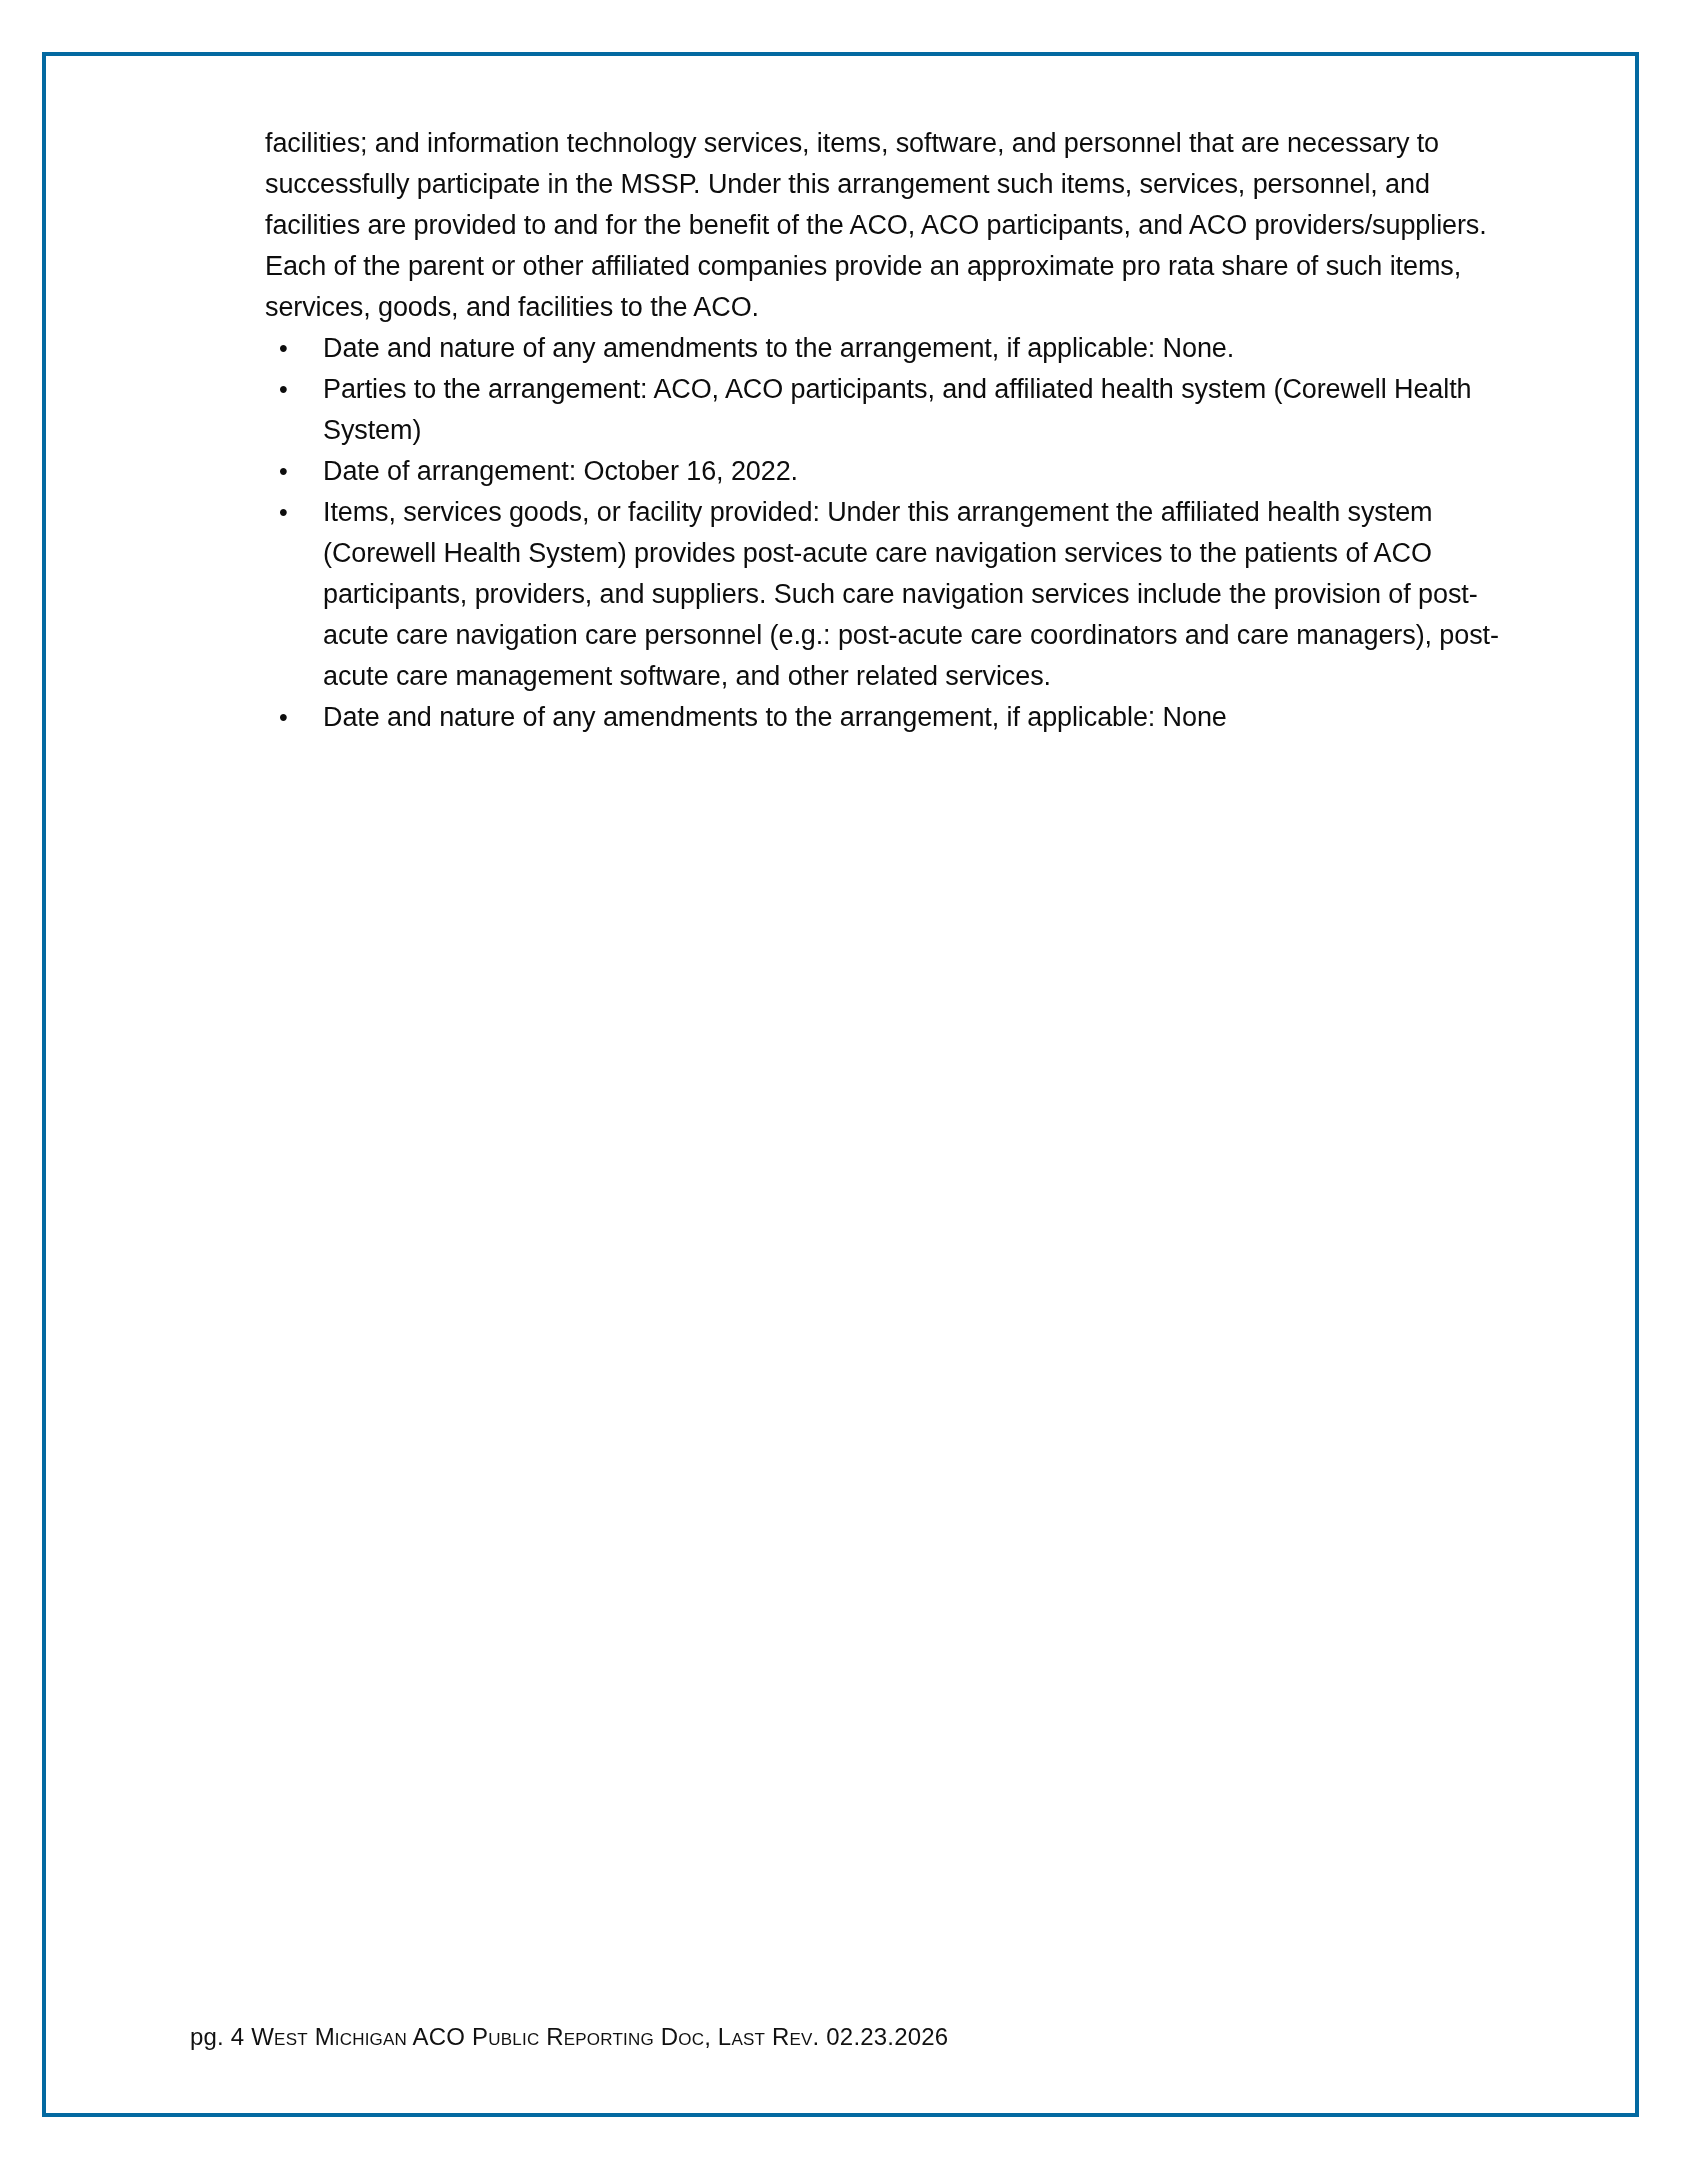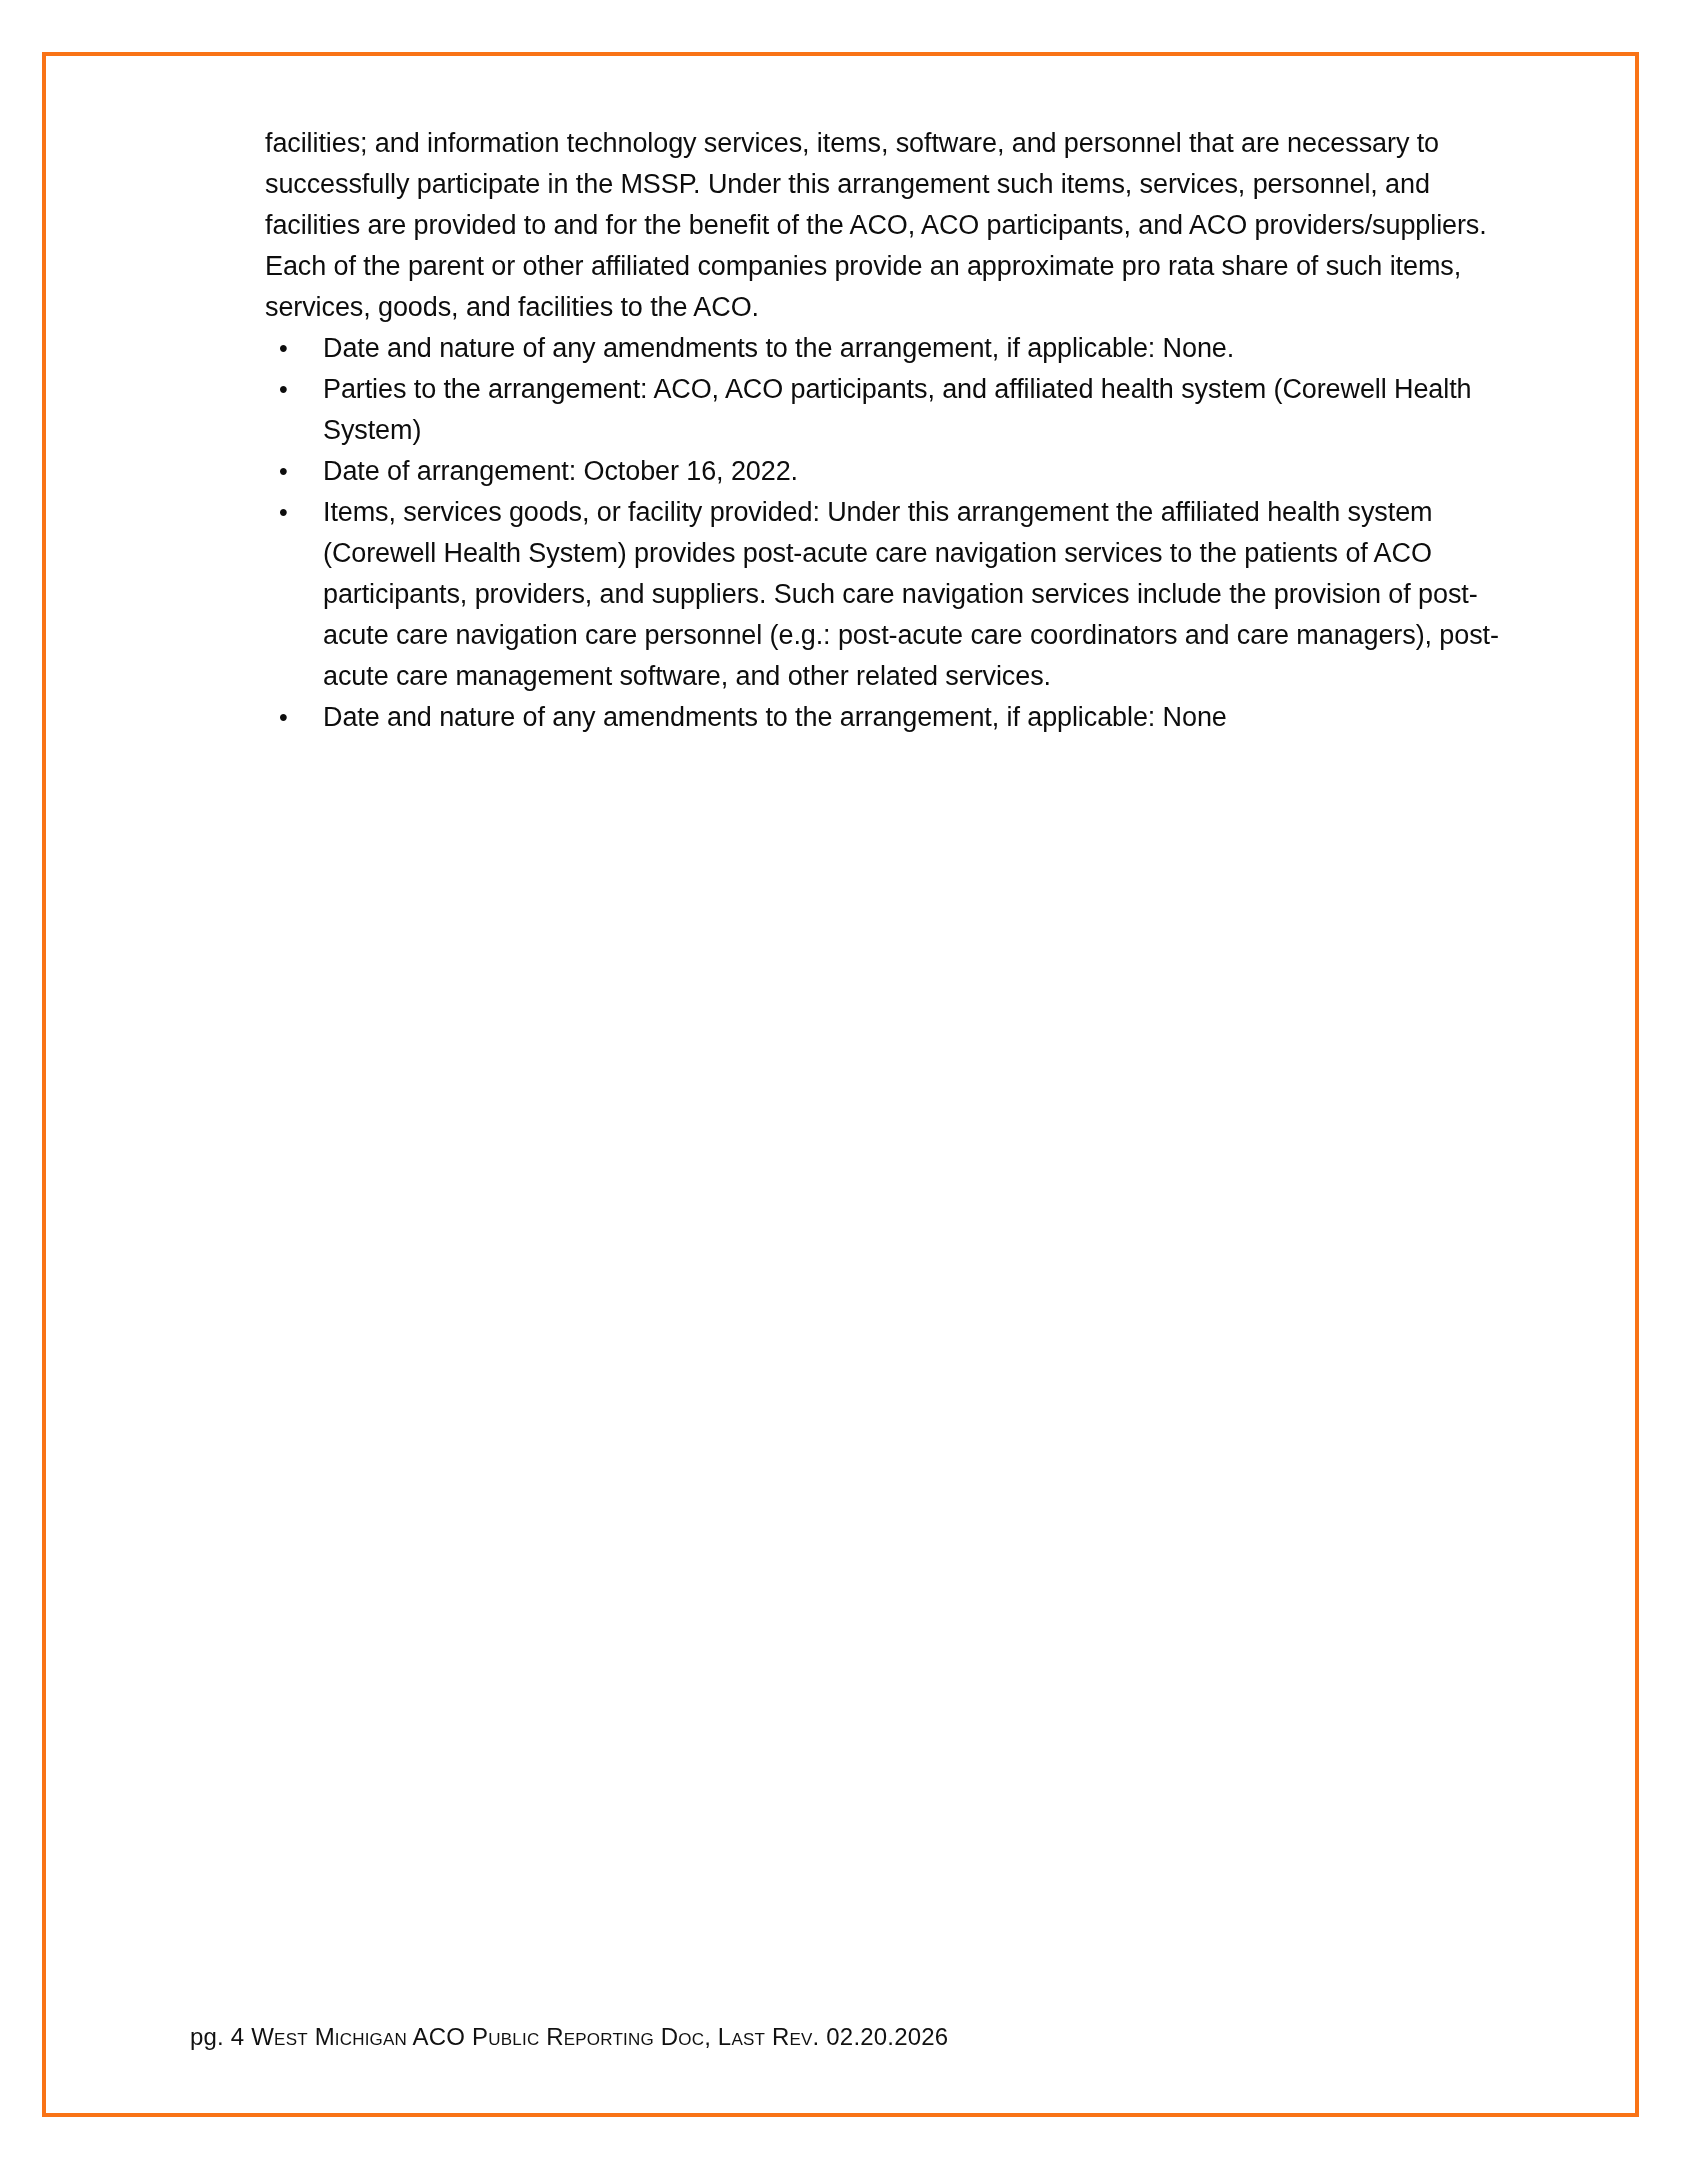--- a/index.html
+++ b/index.html
@@ -26,21 +26,21 @@
     background: #ffffff;
   }
 
   
   .page-frame {
     position: absolute;
     left: 42px;
     top: 52px;
     width: 1597px;
     height: 2065px;
-    border: 4px solid #f97316;
+    border: 4px solid #0369a1;
     box-sizing: border-box;
     background: #ffffff;
   }
 
   
   .content {
     position: absolute;
     left: 144px;
     top: 67px;
     width: 1317px;
@@ -140,18 +140,18 @@
         </li>
         <li class="doc-text bullet-item">
           <span class="bullet-glyph">•</span>
           <span>Date and nature of any amendments to the arrangement, if applicable: None</span>
         </li>
       </ul>
 
     </div>
 
     <div class="page-footer">
-      <div class="footer-text"><span class="pg-prefix">pg. 4 </span><span>West Michigan ACO Public Reporting Doc, Last Rev. 02.20.2026</span></div>
+      <div class="footer-text"><span class="pg-prefix">pg. 4 </span><span>West Michigan ACO Public Reporting Doc, Last Rev. 02.23.2026</span></div>
     </div>
 
   </div>
 </div>
 
 
 </body></html>

